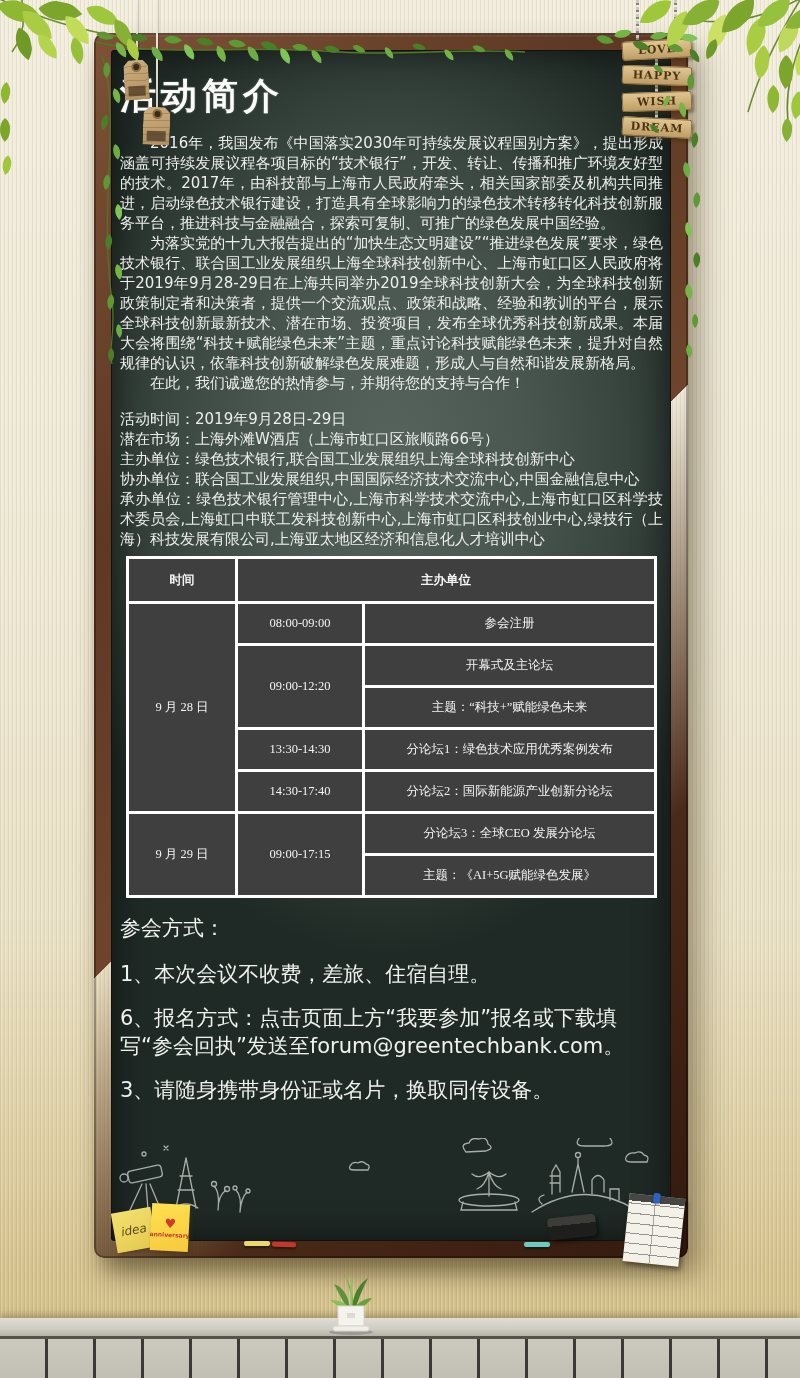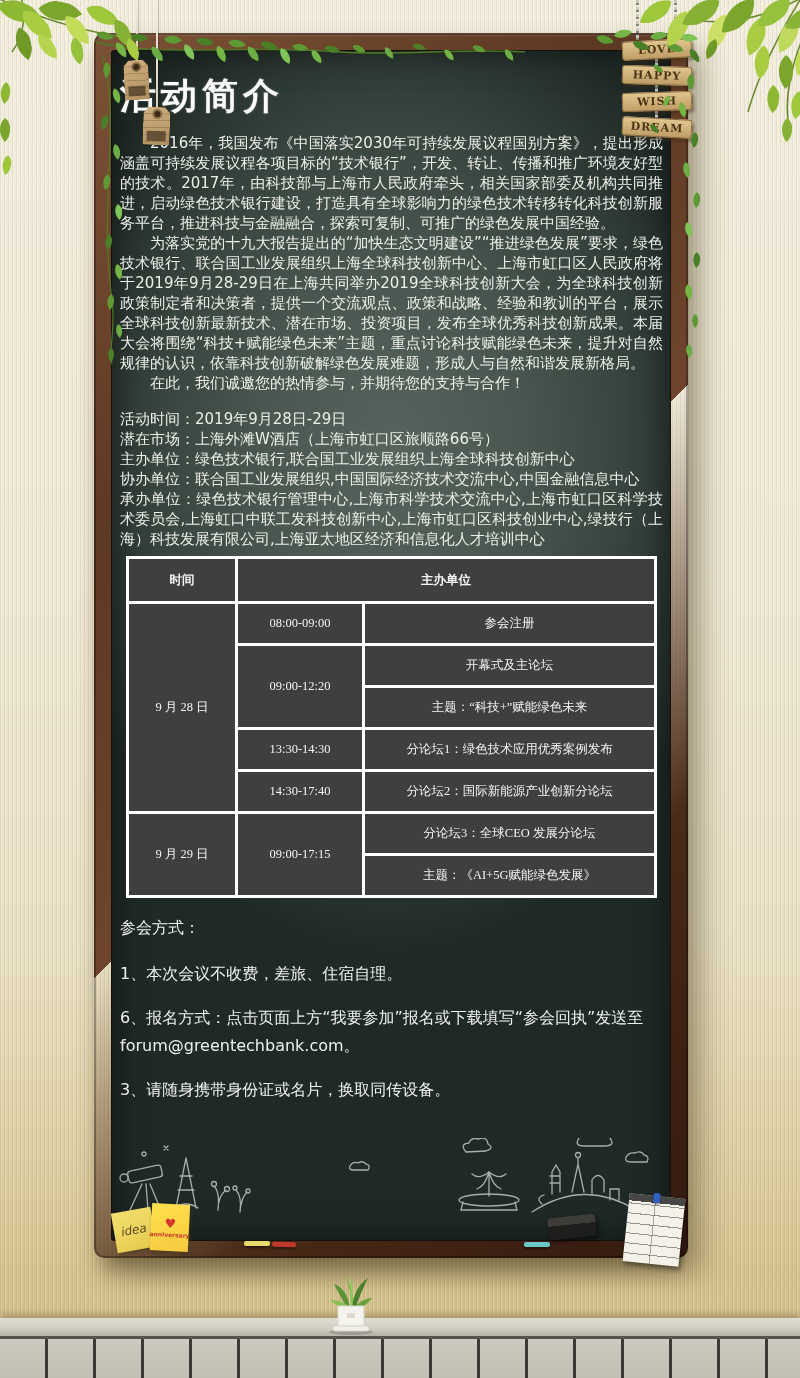--- a/index.html
+++ b/index.html
@@ -30,21 +30,21 @@
   .page-title{margin:22px 0 12px;font-size:36px;font-weight:bold;letter-spacing:5px;text-align:left;color:#fbfbf9;text-shadow:0 0 2px rgba(255,255,255,.35);}
   .intro p{margin:0;font-size:15px;line-height:20px;text-align:justify;text-indent:2em;color:#edefeb;}
   .details{margin-top:16px;}
   .details p{margin:0;font-size:15px;line-height:20px;text-align:justify;color:#edefeb;}
   
   table.schedule{margin:7px 0 0 6px;width:531px;border-collapse:collapse;table-layout:fixed;}
   .schedule th,.schedule td{border:3px solid #fff;background:#3f3f3f;color:#f4f4f4;text-align:center;vertical-align:middle;font-size:12.5px;padding:2px 4px;}
   .schedule th{height:38px;font-weight:bold;}
   .schedule td{height:35px;font-family:Liberation Serif, serif;}
   
-  .participation{margin-top:16px;font-size:16px;line-height:28px;color:#eff1ed;}
+  .participation{margin-top:16px;font-size:21px;line-height:28px;color:#eff1ed;}
   .participation p{margin:0 0 16px;}
   .participation .heading{margin-bottom:18px;}
   
   .doodles{position:absolute;left:114px;top:1138px;width:560px;height:104px;pointer-events:none;}
   .chalk{position:absolute;height:5px;border-radius:2px;box-shadow:0 2px 2px rgba(0,0,0,.4);}
   .chalk.yellow{left:244px;top:1241px;width:26px;background:#e8d96b;}
   .chalk.red{left:272px;top:1242px;width:24px;background:#c0392b;transform:rotate(2deg);}
   .chalk.cyan{left:524px;top:1242px;width:26px;background:#6cc8c3;}
   .eraser{position:absolute;left:548px;top:1216px;width:48px;height:22px;border-radius:4px;transform:rotate(-6deg);
       background:linear-gradient(180deg,#3c3c38 0 38%,#1e1e1c 38%);box-shadow:2px 3px 4px rgba(0,0,0,.5);}

